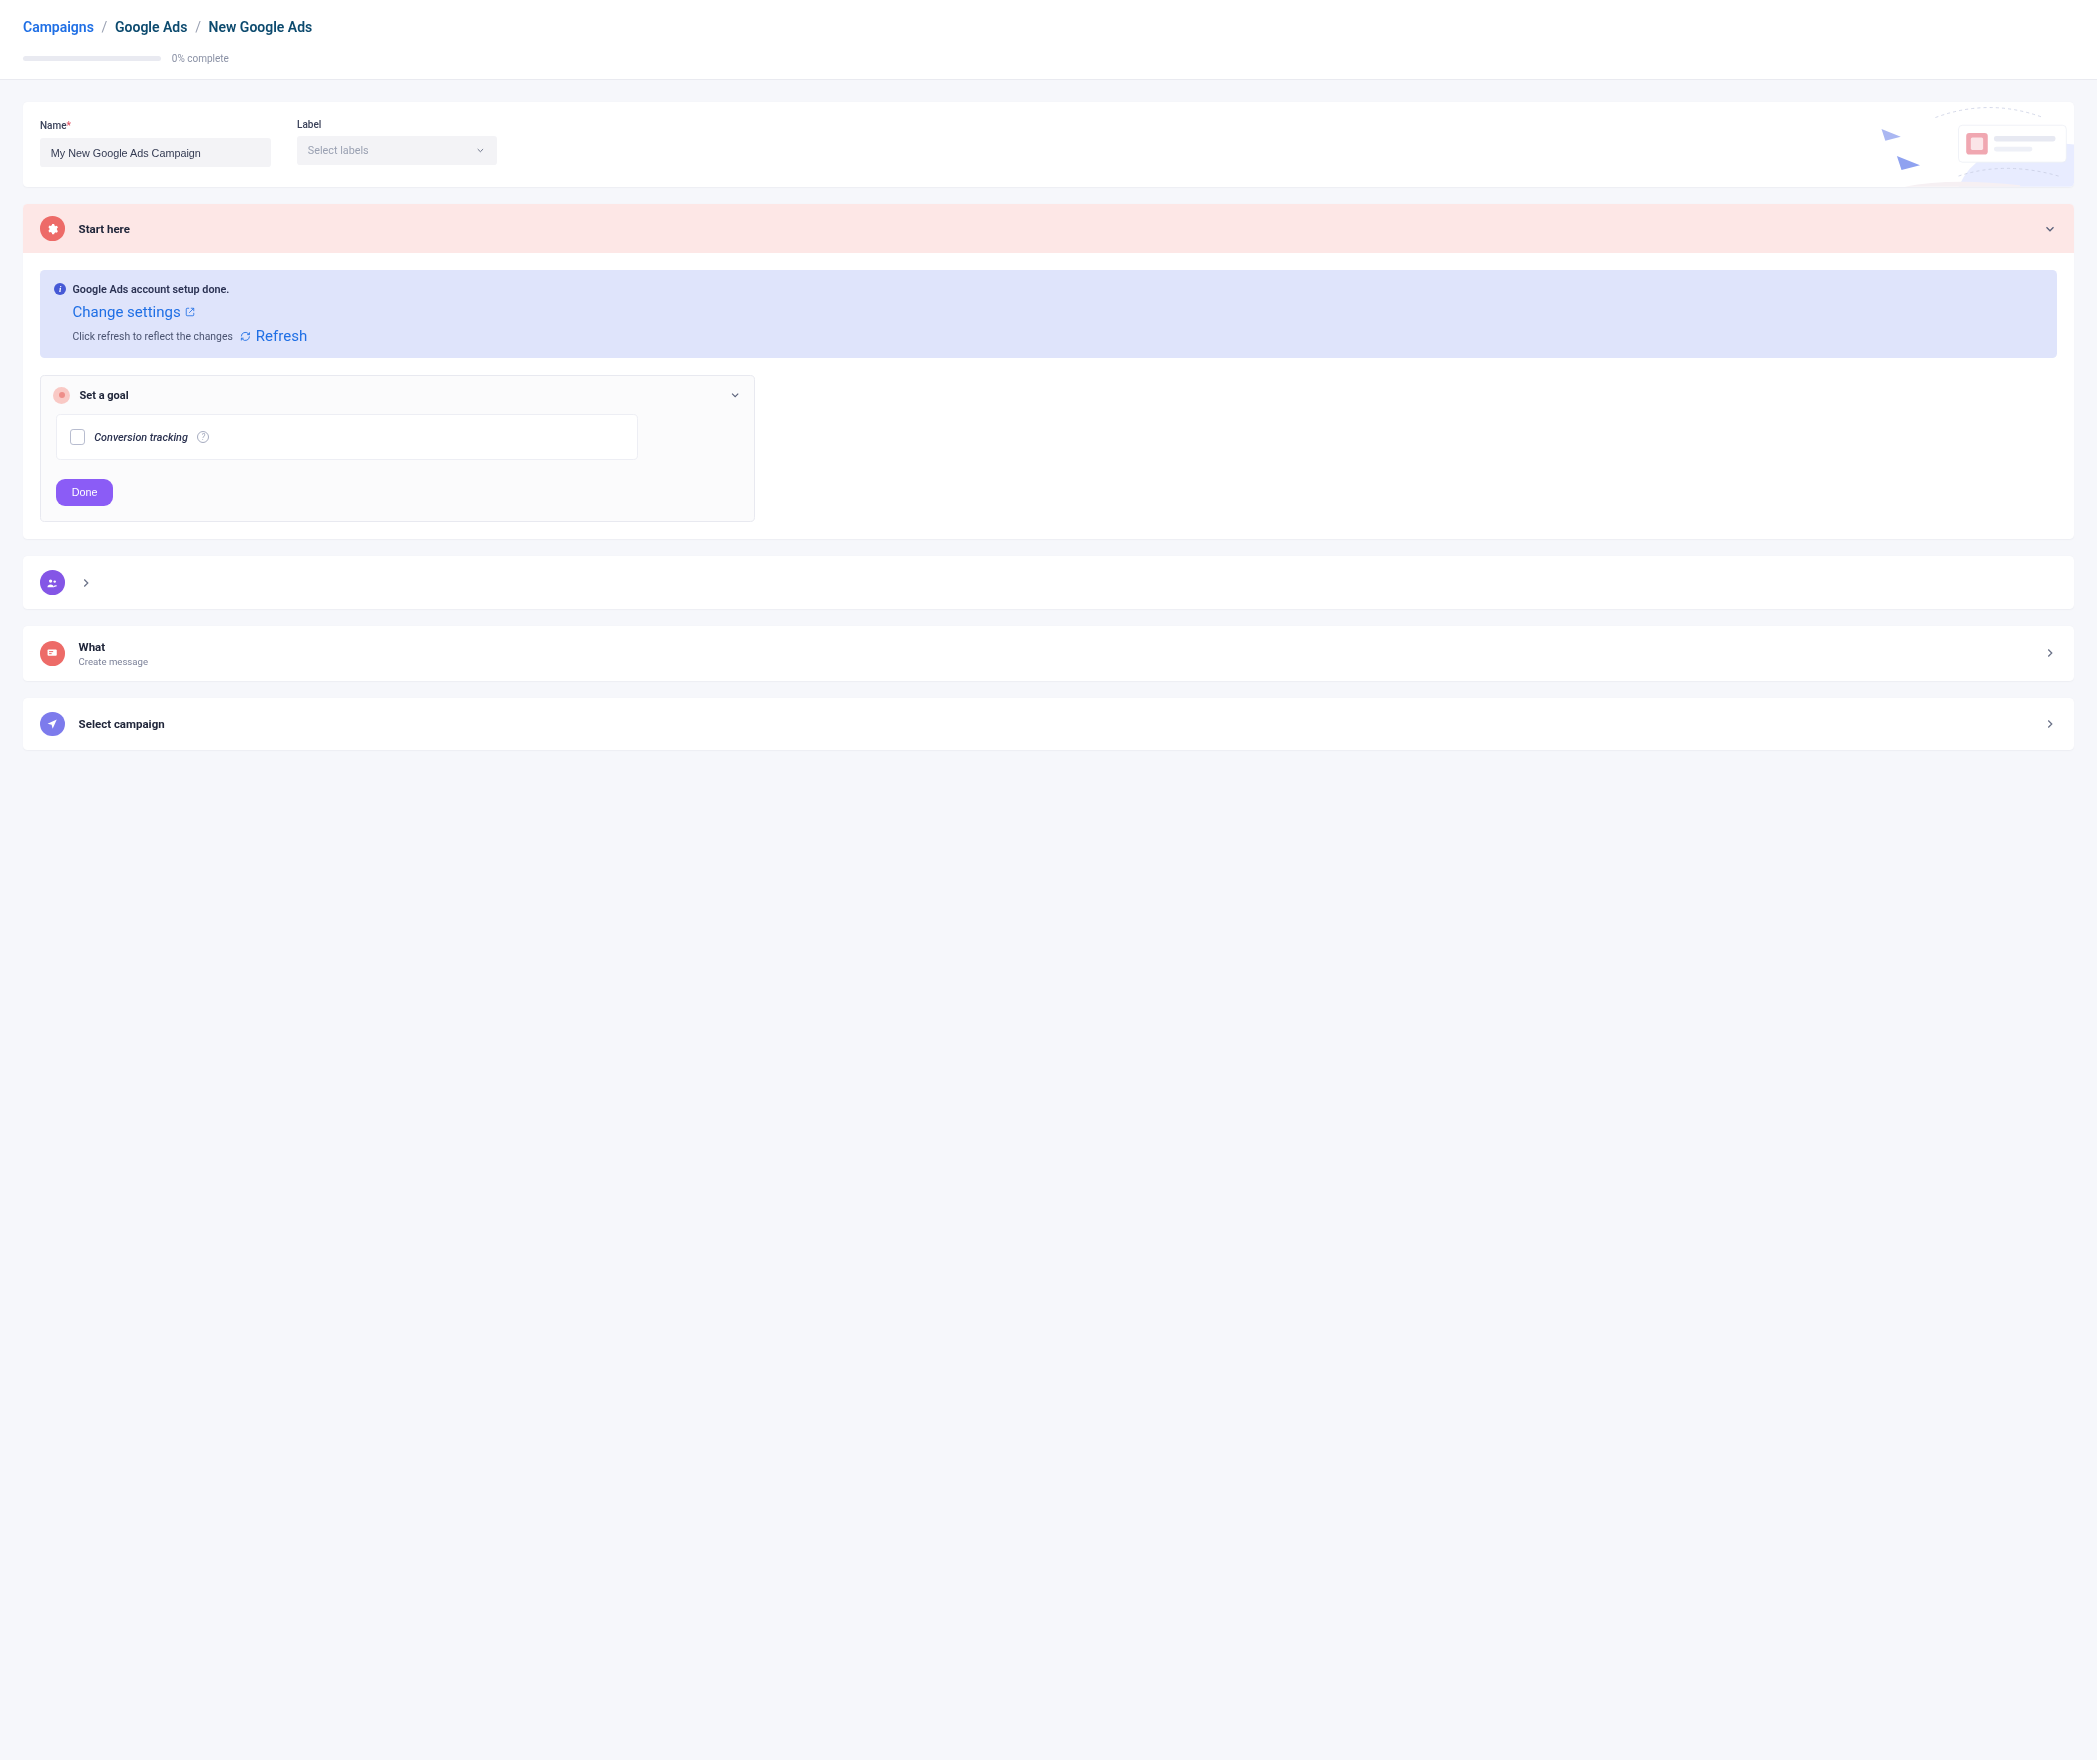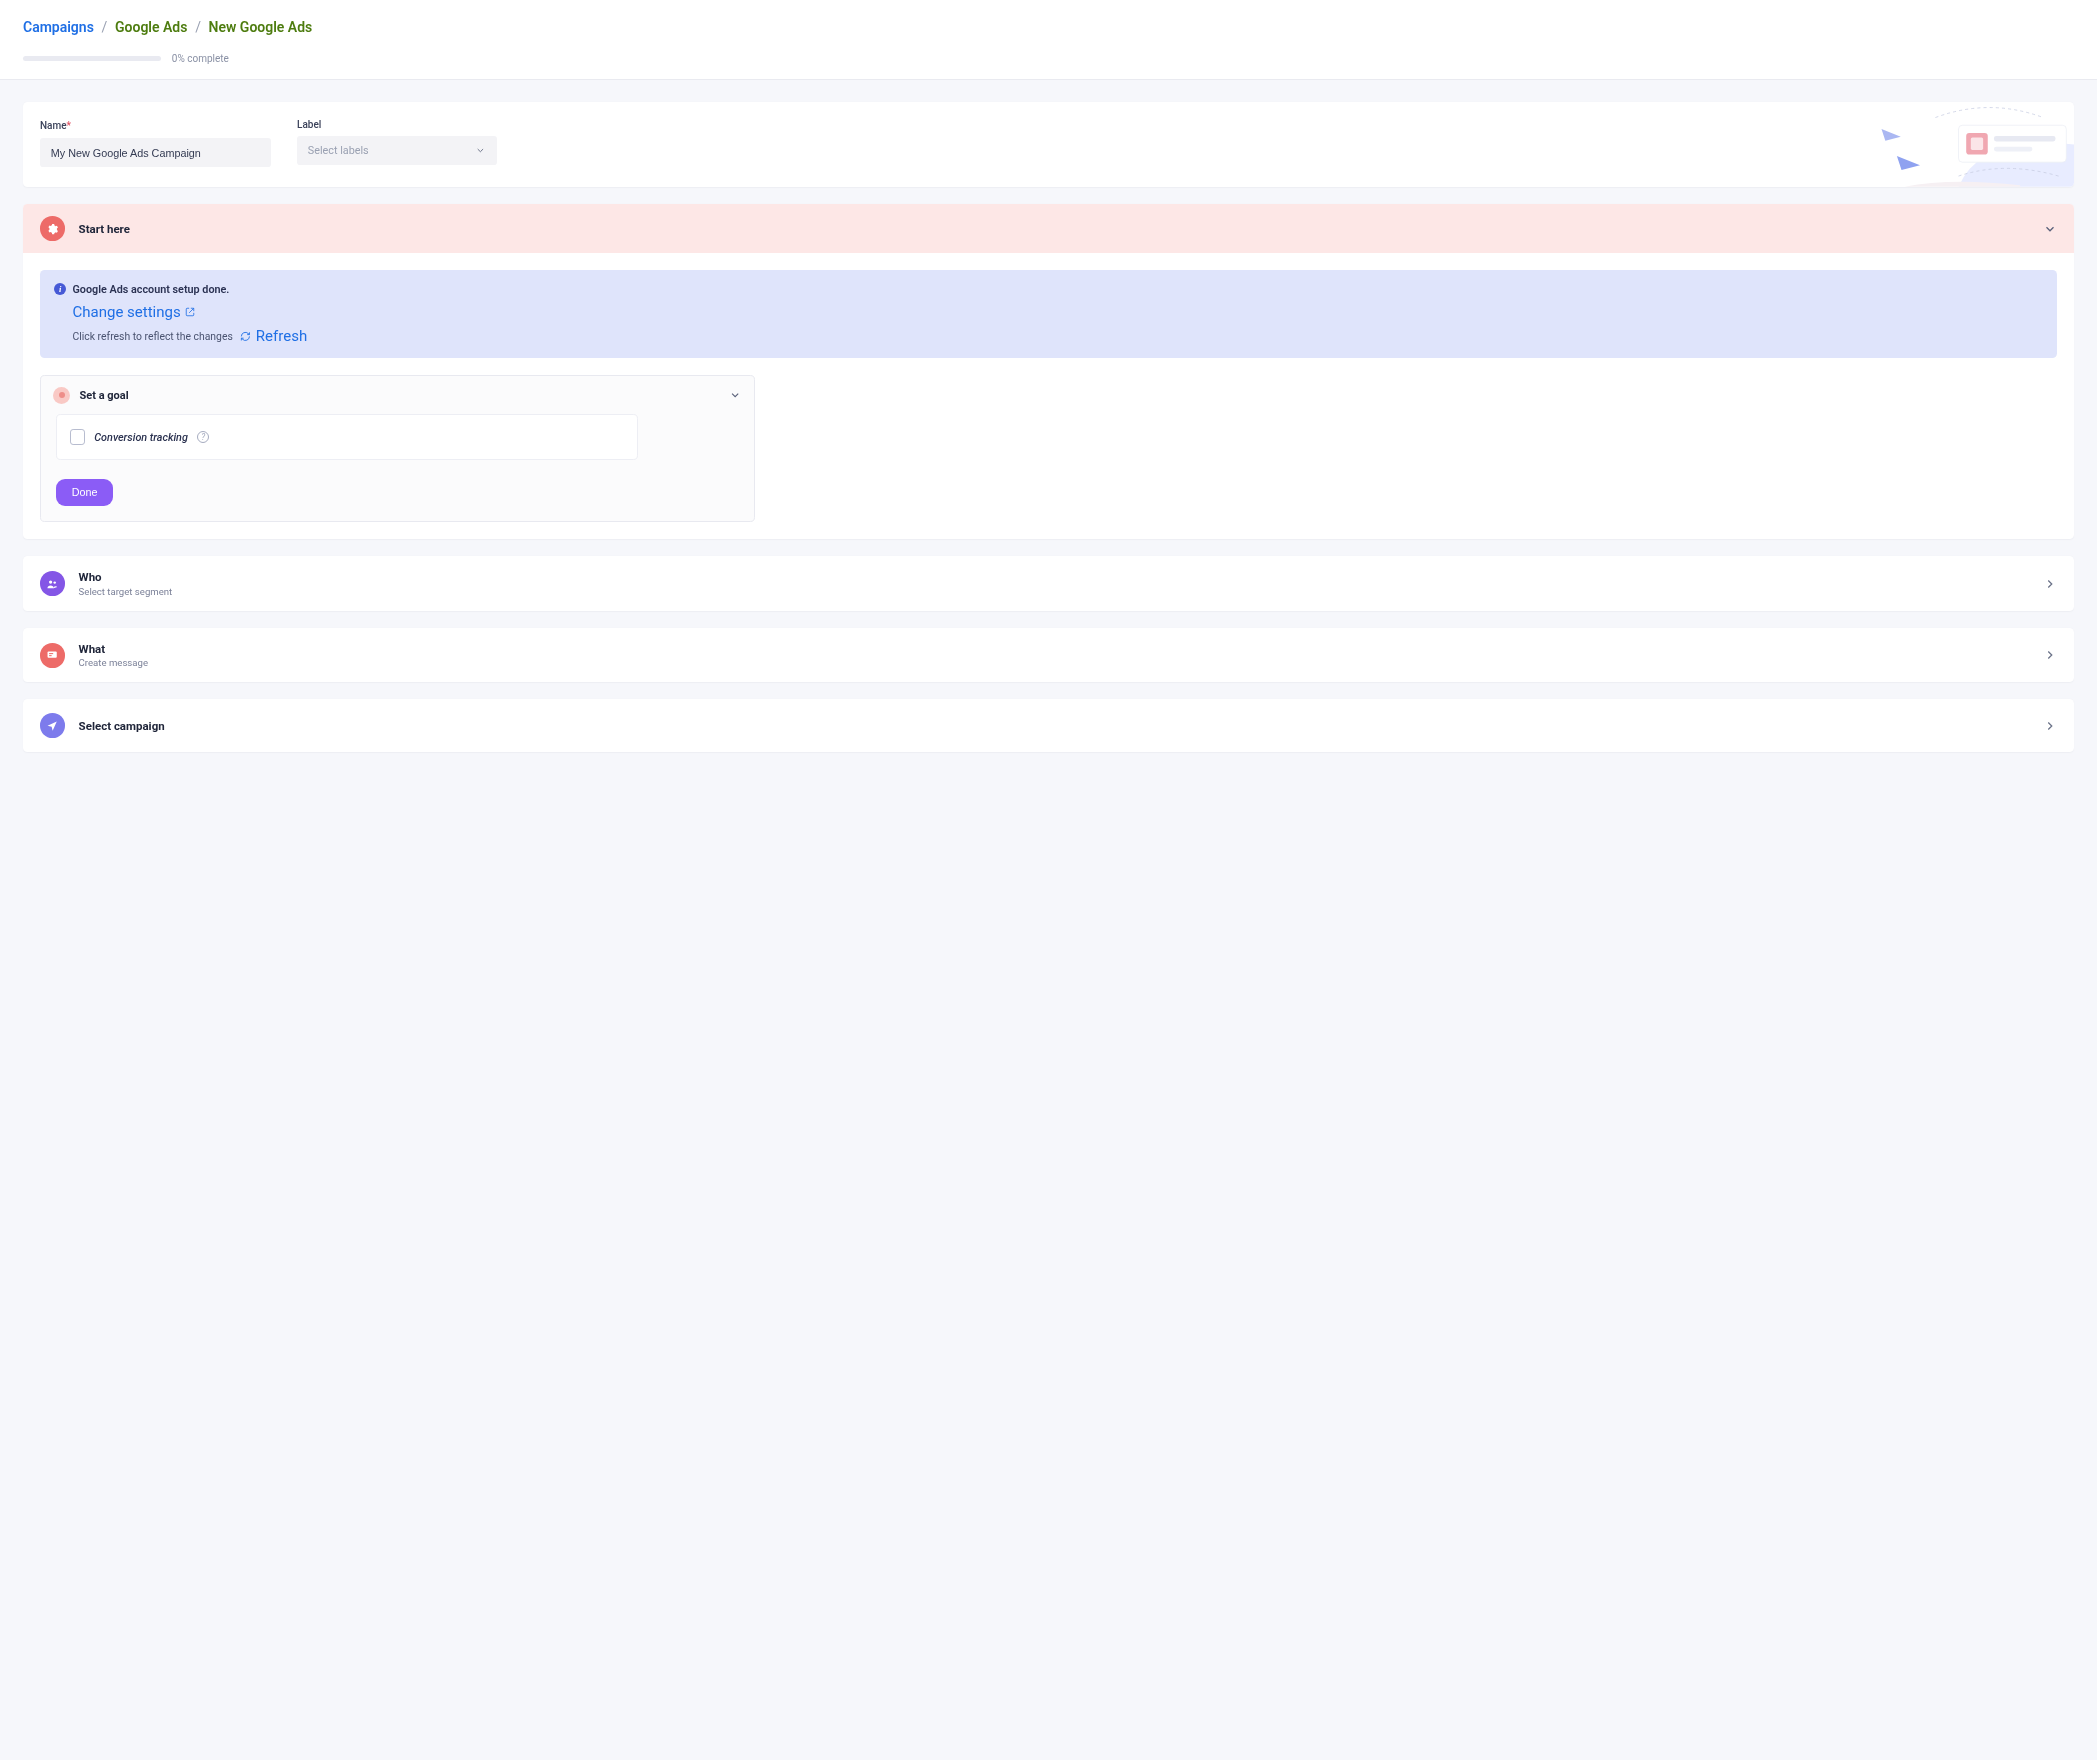--- a/index.html
+++ b/index.html
@@ -17,21 +17,21 @@
   .breadcrumb {
     display: flex;
     align-items: center;
     gap: 7.7px;
     font-size: 14px;
     font-weight: 600;
     margin-bottom: 18.5px;
   }
   .breadcrumb .link { color: #1f6fe5; cursor: pointer; }
   .breadcrumb .sep { color: #9aa1b2; font-weight: 400; }
-  .breadcrumb .dark { color: #4d7c0f; }
+  .breadcrumb .dark { color: #0c4a6e; }
   .progress-row { display: flex; align-items: center; gap: 10.8px; }
   .progress-bar { width: 138px; height: 4.6px; background: #e9eaf1; border-radius: 3.1px; }
   .progress-label { color: #8a91a5; font-size: 10px; }
 
   .page { padding: 21.5px 23px; }
 
   .card {
     background: #ffffff;
     border-radius: 4.6px;
     margin-bottom: 17px;
@@ -272,24 +272,20 @@
   <div class="card">
     <div class="section-row">
       <div class="icon-circle" style="background:#8456e6;">
         <svg width="12.3" height="12.3" viewBox="0 0 24 24" fill="#ffffff">
           <circle cx="9" cy="8" r="3.2"></circle>
           <path d="M2.8 20c0-3.2 2.8-5.2 6.2-5.2s6.2 2 6.2 5.2"></path>
           <circle cx="17" cy="9" r="2.4"></circle>
           <path d="M14.5 20c0-2.5 2-4 4.2-4 1.4 0 2.6.5 3.3 1.4"></path>
         </svg>
       </div>
-      <div class="grow">
-        <div class="sec-title">Who</div>
-        <div class="sec-sub">Select target segment</div>
-      </div>
       <svg class="chevron-right" width="14" height="14" viewBox="0 0 24 24" fill="none" stroke="currentColor" stroke-width="2.2">
         <polyline points="9 6 15 12 9 18"></polyline>
       </svg>
     </div>
   </div>
 
   <div class="card">
     <div class="section-row">
       <div class="icon-circle" style="background:#ed6b68;">
         <svg width="12.3" height="12.3" viewBox="0 0 24 24" fill="#ffffff">

